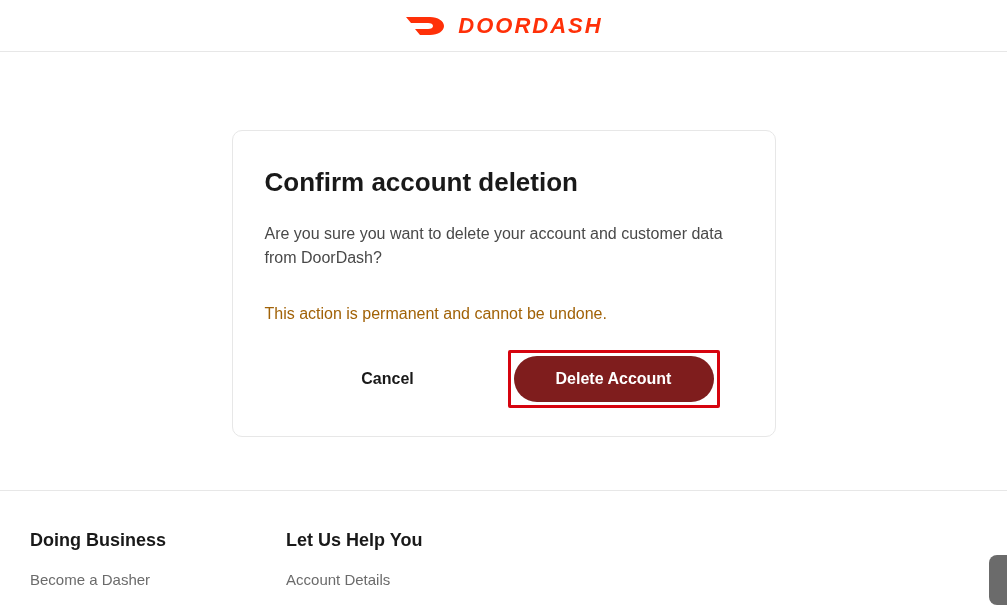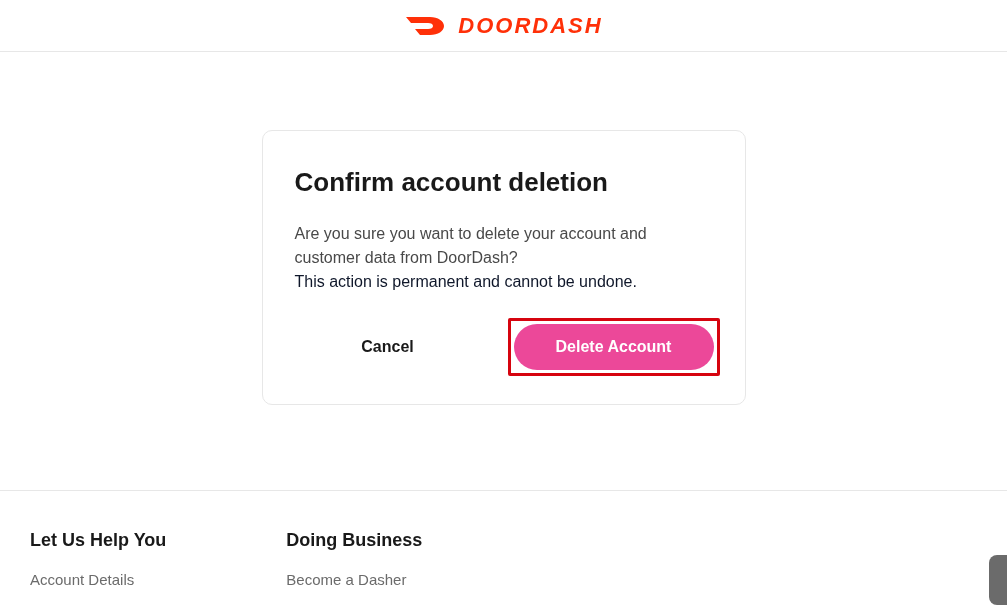--- a/index.html
+++ b/index.html
@@ -37,41 +37,42 @@
       font-weight: 700;
       letter-spacing: 2px;
       color: #ff3008;
     }
     .main-content {
       display: flex;
       justify-content: center;
       padding-top: 78px;
     }
     .dialog-card {
-      width: 484px;
+      width: 544px;
       border: 1px solid #e7e7e7;
       border-radius: 10px;
       padding: 36px 32px 28px 32px;
     }
     .dialog-title {
       font-size: 26px;
       font-weight: 700;
       color: #191919;
       margin-bottom: 24px;
     }
     .dialog-text {
       font-size: 16px;
       color: #494949;
       line-height: 1.5;
     }
     .dialog-text-2 {
       font-size: 16px;
-      color: #0f172a;
+      color: #a16207;
       line-height: 1.5;
       margin-bottom: 24px;
+      margin-top: 32px;
     }
     .button-row {
       display: flex;
       align-items: center;
       justify-content: center;
       gap: 20px;
     }
     .cancel-button {
       background: transparent;
       border: none;
@@ -82,21 +83,21 @@
       cursor: pointer;
       border-radius: 28px;
       min-width: 200px;
     }
     .delete-highlight-wrap {
       border: 3px solid #d6040f;
       padding: 3px;
       border-radius: 2px;
     }
     .delete-button {
-      background: #ec4899;
+      background: #7f1d1d;
       border: none;
       color: #ffffff;
       font-size: 16px;
       font-weight: 700;
       padding: 14px 32px;
       border-radius: 28px;
       cursor: pointer;
       min-width: 200px;
     }
     .footer-divider {
@@ -164,22 +165,22 @@
         <button class="delete-button">Delete Account</button>
       </div>
     </div>
   </div>
 </div>
 
 <div class="footer-divider"></div>
 
 <div class="footer">
   <div class="footer-col">
+    <div class="footer-heading">Doing Business</div>
+    <a class="footer-link">Become a Dasher</a>
+  </div>
+  <div class="footer-col">
     <div class="footer-heading">Let Us Help You</div>
     <a class="footer-link">Account Details</a>
-  </div>
-  <div class="footer-col">
-    <div class="footer-heading">Doing Business</div>
-    <a class="footer-link">Become a Dasher</a>
   </div>
 </div>
 
 <div class="side-nub"></div>
 
 </body></html>

